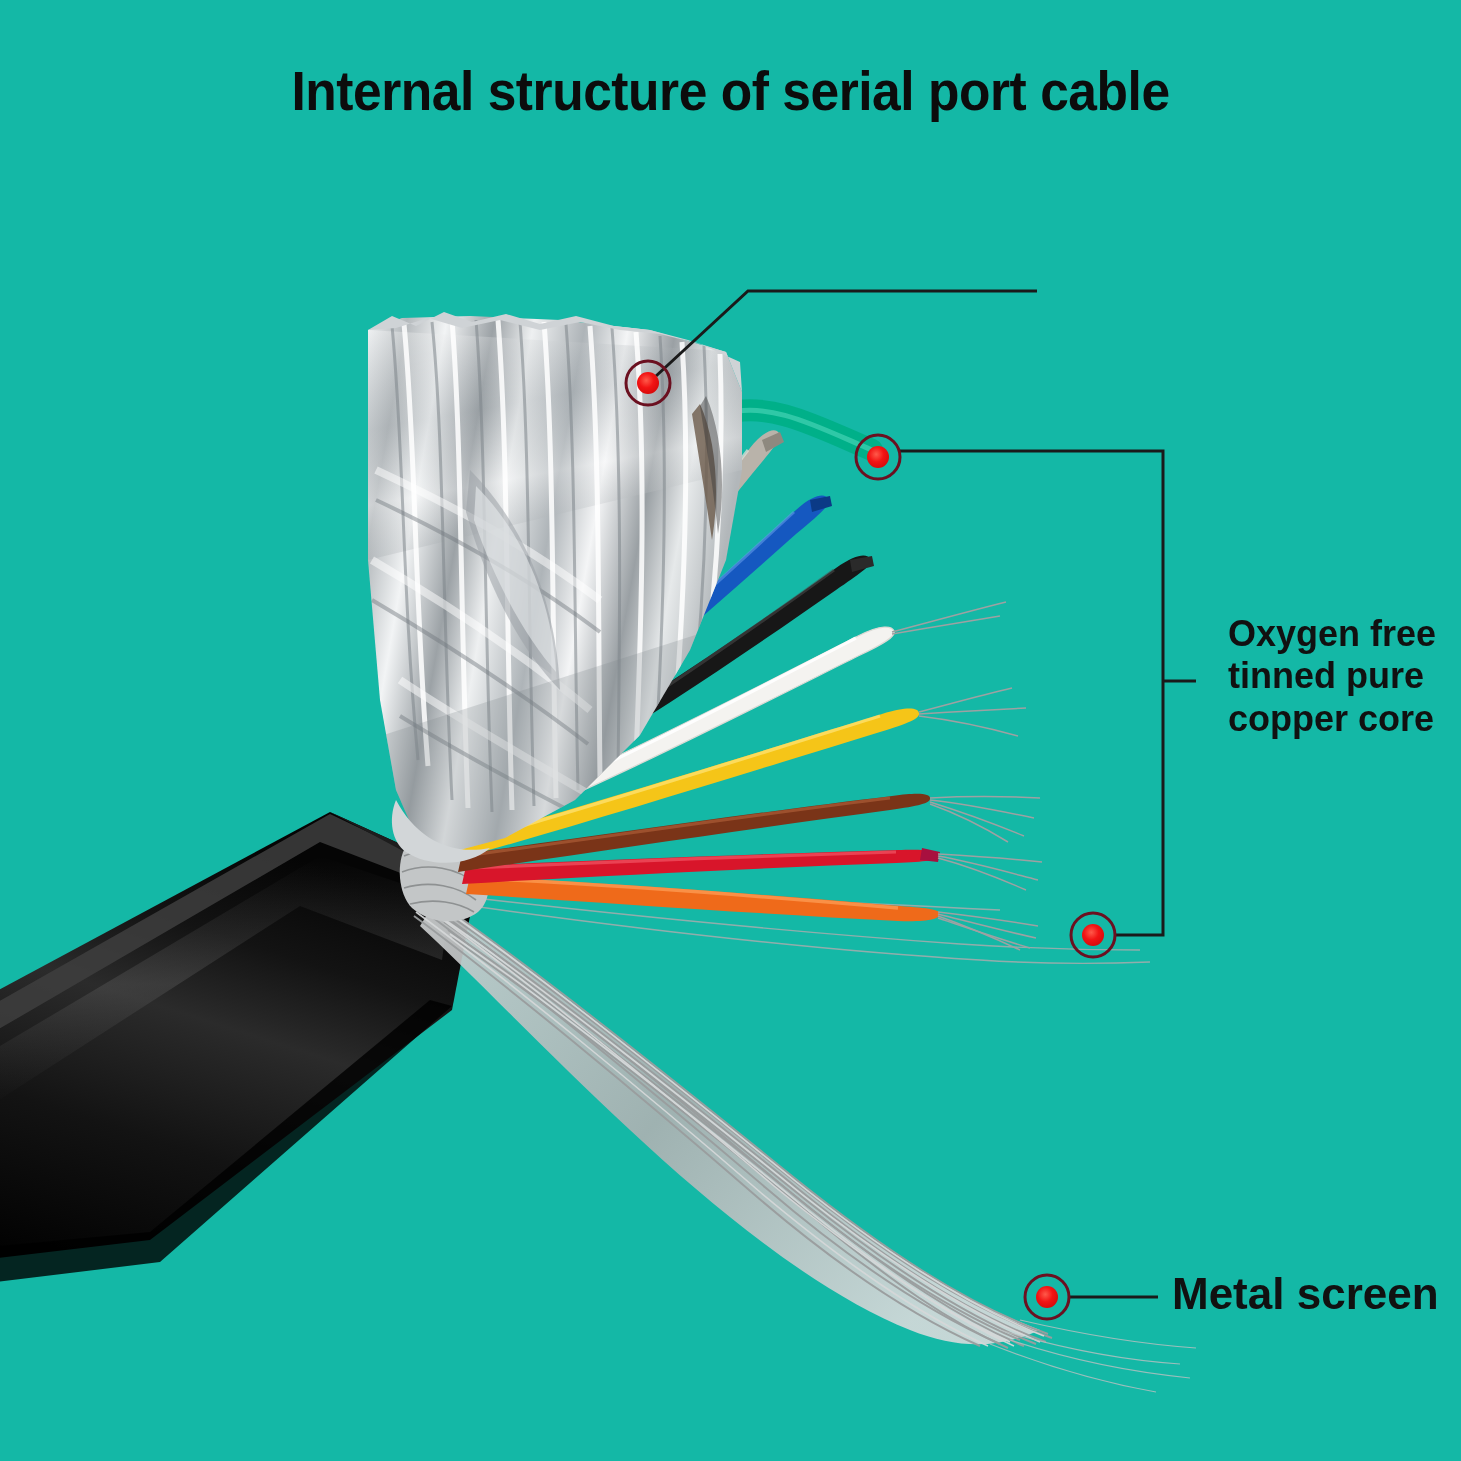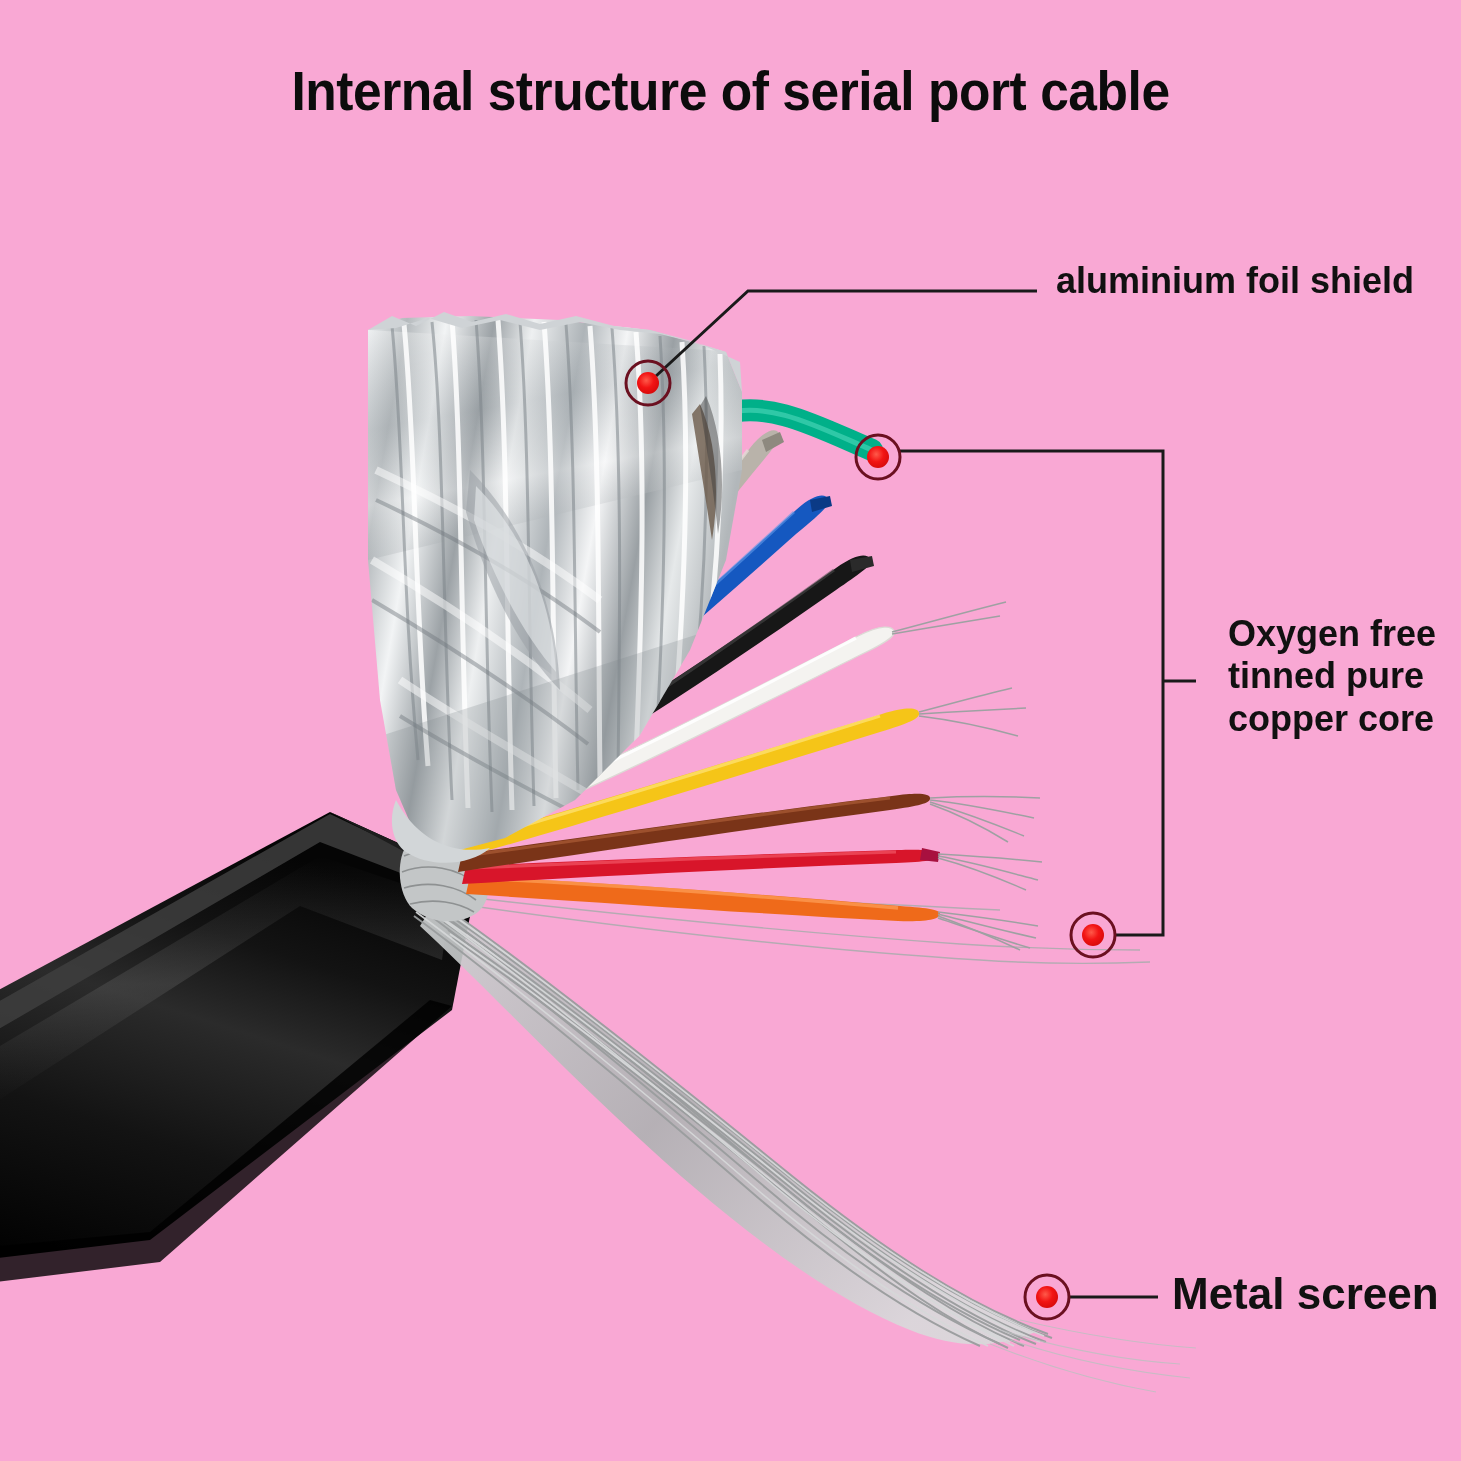--- a/index.html
+++ b/index.html
@@ -7,21 +7,21 @@
     padding: 0;
     background: #ffffff;
   }
   body {
     font-family: "Liberation Sans", sans-serif;
   }
   #page {
     position: relative;
     width: 1461px;
     height: 1461px;
-    background: #f9a8d4;
+    background: #14b8a6;
     overflow: hidden;
   }
   #title {
     position: absolute;
     left: 0;
     top: 58px;
     width: 1461px;
     text-align: center;
     font-family: "Liberation Sans", sans-serif;
     font-weight: bold;
@@ -359,21 +359,20 @@
         <circle cx="1093" cy="935" r="22" fill="none" stroke="#6b1020" stroke-width="3"></circle>
         <circle cx="1093" cy="935" r="11" fill="url(#gDot)"></circle>
       </g>
       <g>
         <circle cx="1047" cy="1297" r="22" fill="none" stroke="#6b1020" stroke-width="3"></circle>
         <circle cx="1047" cy="1297" r="11" fill="url(#gDot)"></circle>
       </g>
     </g>
   </svg>
 
-  <div class="callout-label" id="label-foil">aluminium foil shield</div>
 
   <div class="callout-label" id="label-core">
     <div>Oxygen free</div>
     <div>tinned pure</div>
     <div>copper core</div>
   </div>
 
   <div class="callout-label" id="label-screen">Metal screen</div>
 
 </div>

